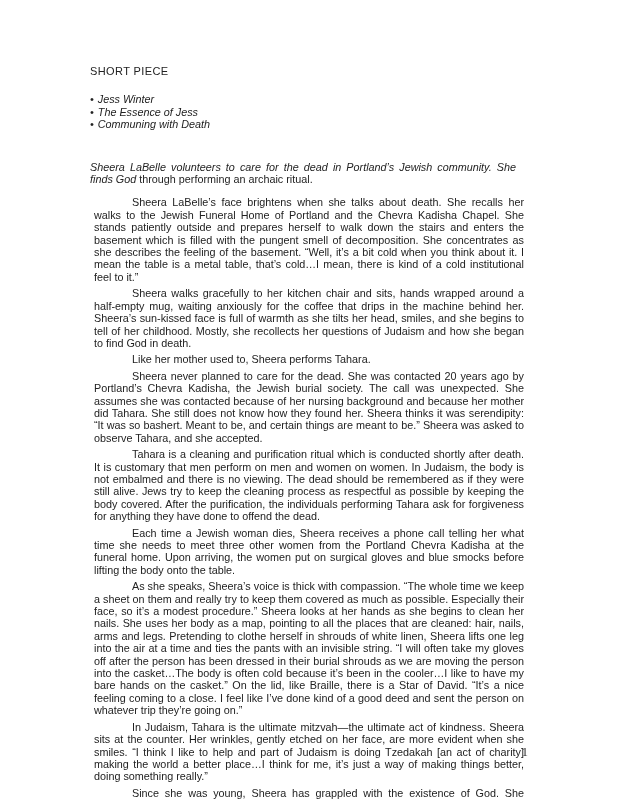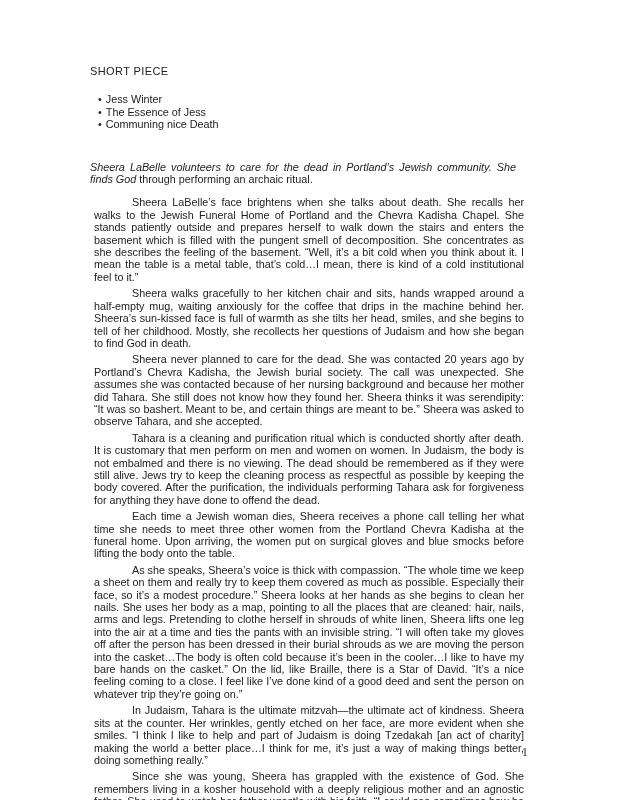--- a/index.html
+++ b/index.html
@@ -25,21 +25,22 @@
     font-size: 10.8px;
     line-height: 12.4px;
   }
   .doc-heading {
     font-size: 11px;
     font-weight: normal;
     letter-spacing: 0.4px;
     margin: 0 0 16px 0;
   }
   .bullet-list {
-    margin: 0 0 30px 8px;
+    margin: 0 0 30px 0;
+    font-style: italic;
   }
   .bullet-line {
     white-space: nowrap;
   }
   .bullet-glyph {
     display: inline-block;
     margin-right: 4px;
   }
   .lede {
     margin: 0 12px 11px 0;
@@ -71,32 +72,33 @@
   <div class="content">
 
     <h1 class="doc-heading">SHORT PIECE</h1>
 
     <div class="bullet-list">
 
         <div class="bullet-line"><span class="bullet-glyph">•</span><span>Jess Winter</span></div>
 
         <div class="bullet-line"><span class="bullet-glyph">•</span><span>The Essence of Jess</span></div>
 
-        <div class="bullet-line"><span class="bullet-glyph">•</span><span>Communing nice Death</span></div>
+        <div class="bullet-line"><span class="bullet-glyph">•</span><span>Communing with Death</span></div>
 
       </div>
 
     <p class="lede"><span class="it">Sheera LaBelle volunteers to care for the dead in Portland’s Jewish community. She finds God</span> <span>through performing an archaic ritual.</span></p>
 
     <div class="body-text">
 
         <p>Sheera LaBelle’s face brightens when she talks about death. She recalls her walks to the Jewish Funeral Home of Portland and the Chevra Kadisha Chapel. She stands patiently outside and prepares herself to walk down the stairs and enters the basement which is filled with the pungent smell of decomposition. She concentrates as she describes the feeling of the basement. “Well, it’s a bit cold when you think about it. I mean the table is a metal table, that’s cold…I mean, there is kind of a cold institutional feel to it.”</p>
 
         <p>Sheera walks gracefully to her kitchen chair and sits, hands wrapped around a half-empty mug, waiting anxiously for the coffee that drips in the machine behind her. Sheera’s sun-kissed face is full of warmth as she tilts her head, smiles, and she begins to tell of her childhood. Mostly, she recollects her questions of Judaism and how she began to find God in death.</p>
 
+        <p>Like her mother used to, Sheera performs Tahara.</p>
 
         <p>Sheera never planned to care for the dead. She was contacted 20 years ago by Portland’s Chevra Kadisha, the Jewish burial society. The call was unexpected. She assumes she was contacted because of her nursing background and because her mother did Tahara. She still does not know how they found her. Sheera thinks it was serendipity: “It was so bashert. Meant to be, and certain things are meant to be.” Sheera was asked to observe Tahara, and she accepted.</p>
 
         <p>Tahara is a cleaning and purification ritual which is conducted shortly after death. It is customary that men perform on men and women on women. In Judaism, the body is not embalmed and there is no viewing. The dead should be remembered as if they were still alive. Jews try to keep the cleaning process as respectful as possible by keeping the body covered. After the purification, the individuals performing Tahara ask for forgiveness for anything they have done to offend the dead.</p>
 
         <p>Each time a Jewish woman dies, Sheera receives a phone call telling her what time she needs to meet three other women from the Portland Chevra Kadisha at the funeral home. Upon arriving, the women put on surgical gloves and blue smocks before lifting the body onto the table.</p>
 
         <p>As she speaks, Sheera’s voice is thick with compassion. “The whole time we keep a sheet on them and really try to keep them covered as much as possible. Especially their face, so it’s a modest procedure.” Sheera looks at her hands as she begins to clean her nails. She uses her body as a map, pointing to all the places that are cleaned: hair, nails, arms and legs. Pretending to clothe herself in shrouds of white linen, Sheera lifts one leg into the air at a time and ties the pants with an invisible string. “I will often take my gloves off after the person has been dressed in their burial shrouds as we are moving the person into the casket…The body is often cold because it’s been in the cooler…I like to have my bare hands on the casket.” On the lid, like Braille, there is a Star of David. “It’s a nice feeling coming to a close. I feel like I’ve done kind of a good deed and sent the person on whatever trip they’re going on.”</p>
 
         <p>In Judaism, Tahara is the ultimate mitzvah—the ultimate act of kindness. Sheera sits at the counter. Her wrinkles, gently etched on her face, are more evident when she smiles. “I think I like to help and part of Judaism is doing Tzedakah [an act of charity] making the world a better place…I think for me, it’s just a way of making things better, doing something really.”</p>

